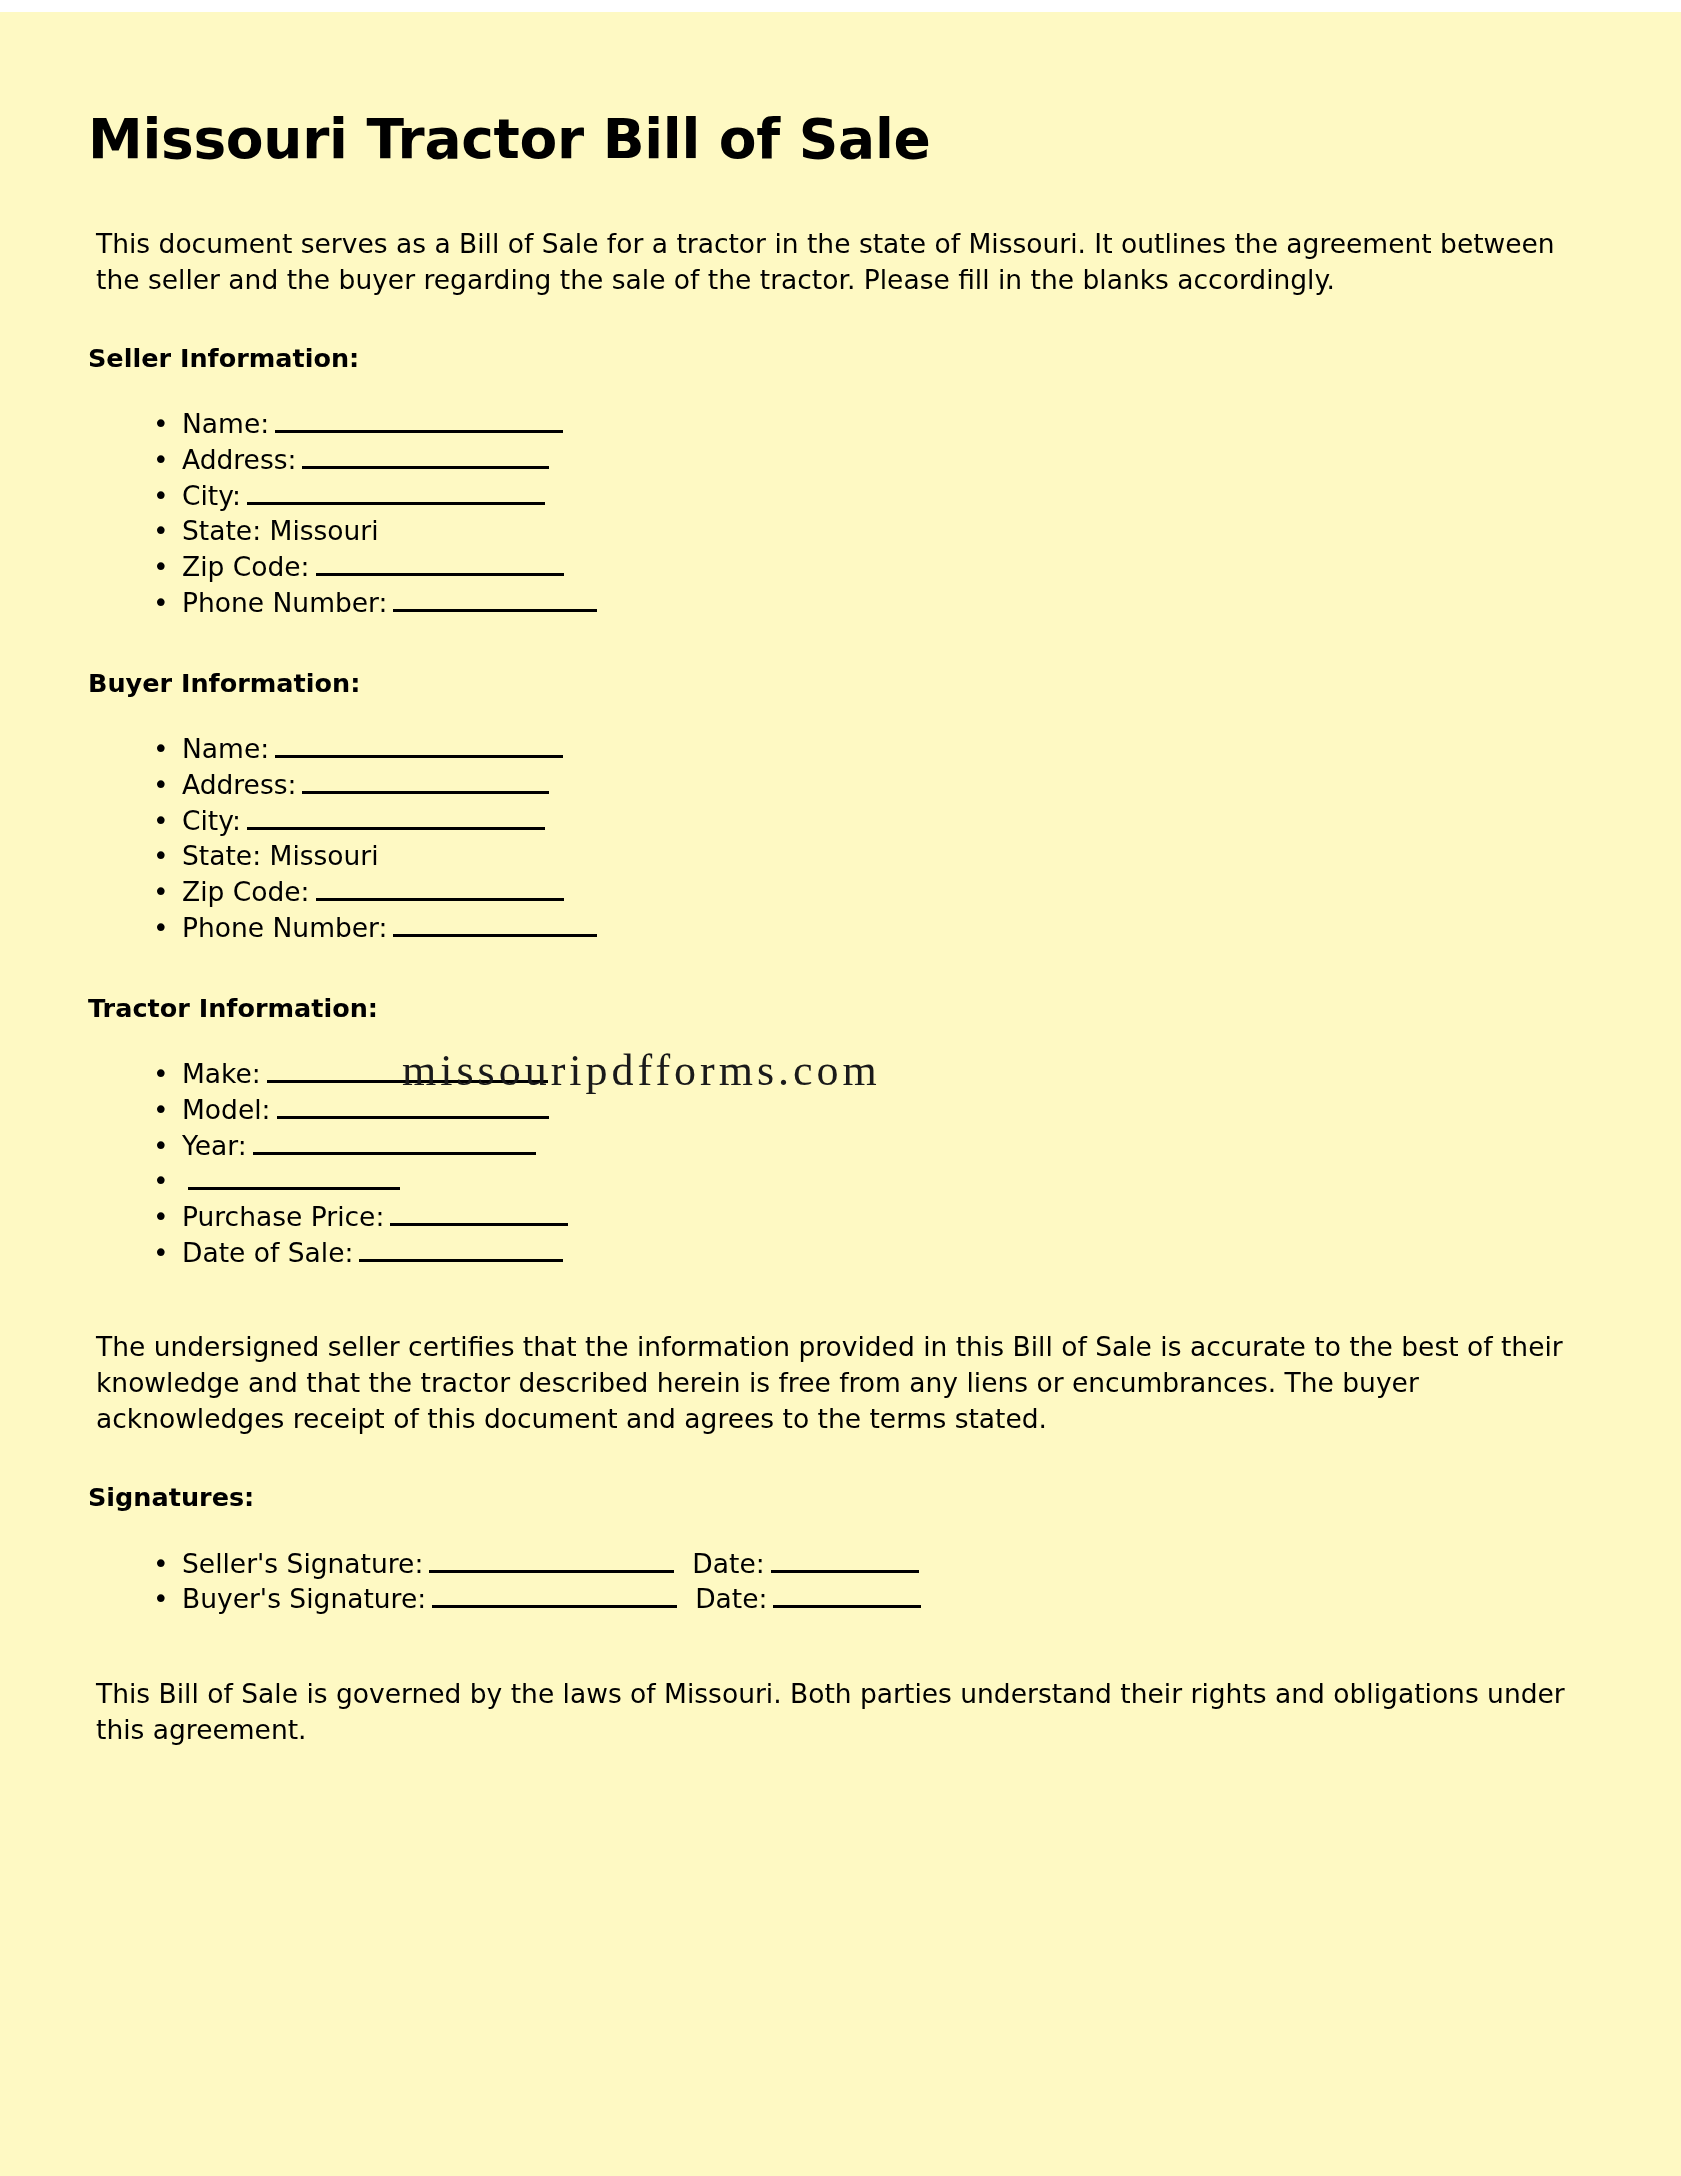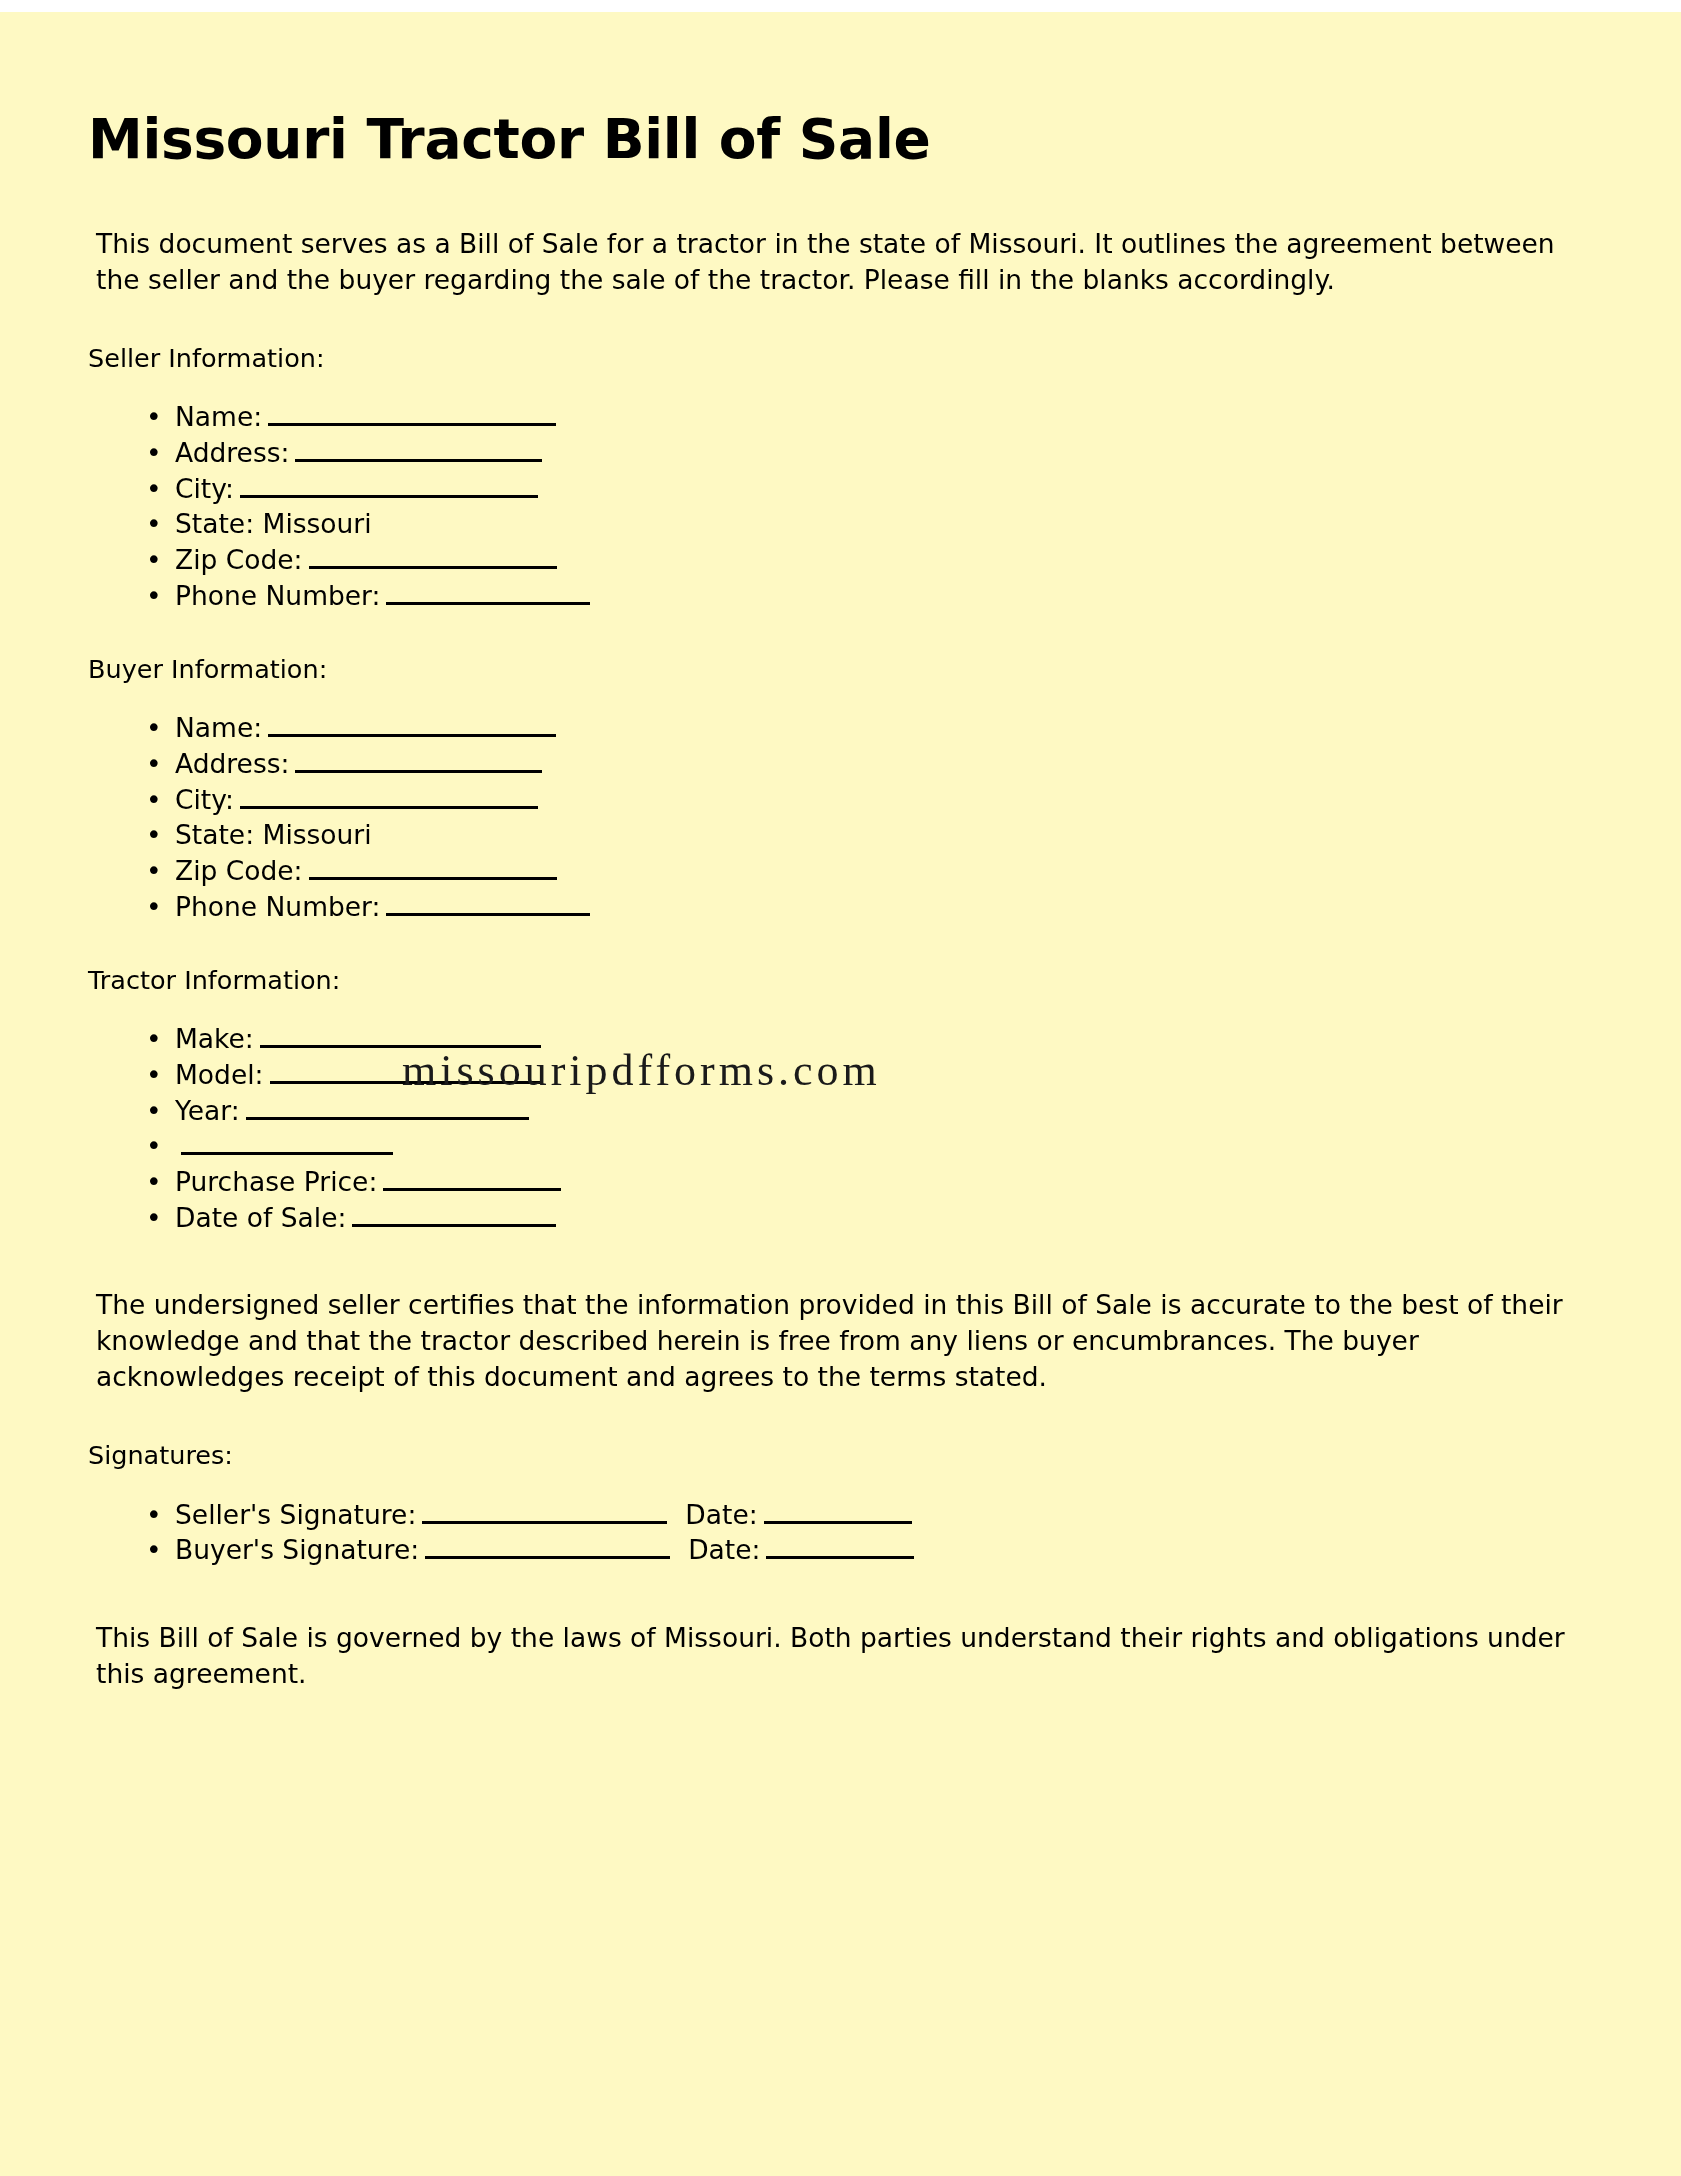--- a/index.html
+++ b/index.html
@@ -43,29 +43,29 @@
   p.para {
     font-size: 26.5px;
     line-height: 1.36;
     margin: 8px;
     color: #000000;
     text-align: left;
   }
 
   h2.section-heading {
     font-size: 25.5px;
-    font-weight: normal;
+    font-weight: bold;
     margin: 0;
     line-height: 1.3;
     color: #000000;
   }
 
   ul.field-list {
     list-style: none;
-    margin: 4px;
+    margin: 11px;
     padding: 0;
   }
   ul.field-list > li {
     font-size: 26.5px;
     line-height: 1.345;
     position: relative;
     padding-left: 83px;
     white-space: nowrap;
     color: #000000;
   }

